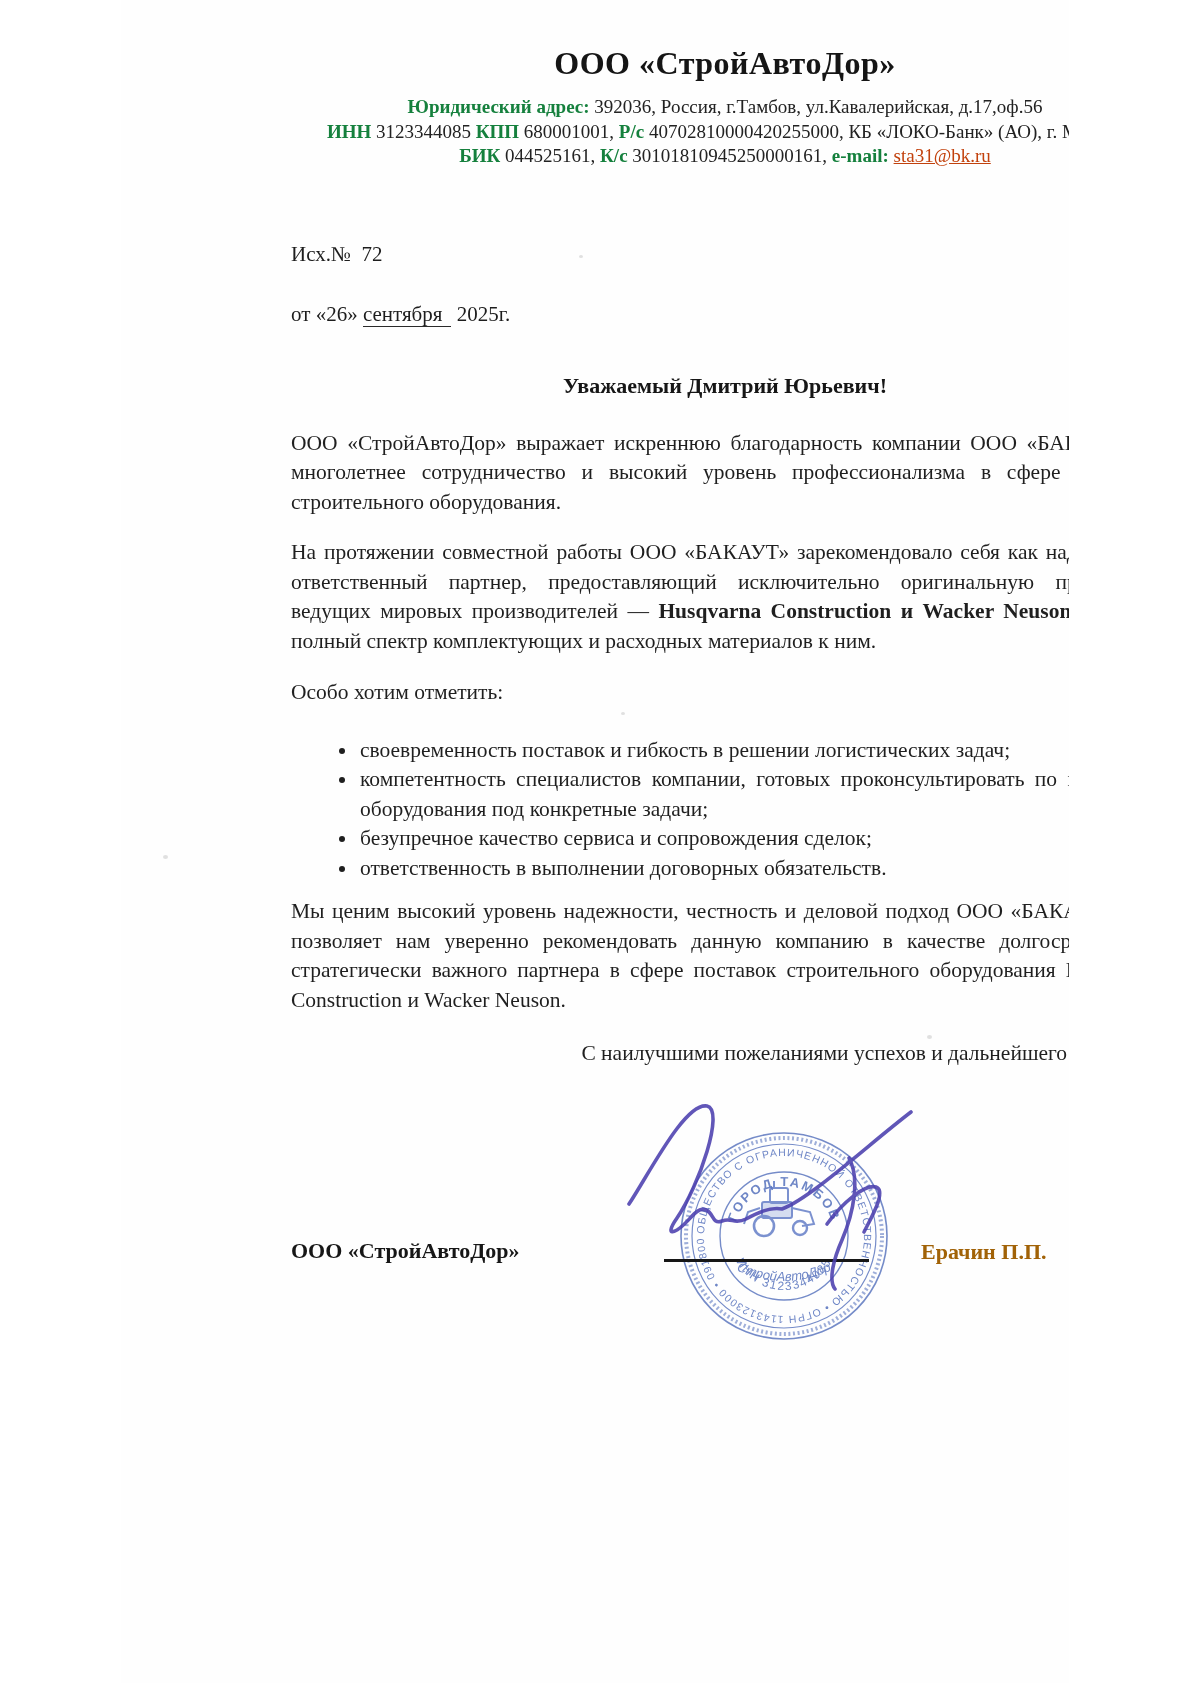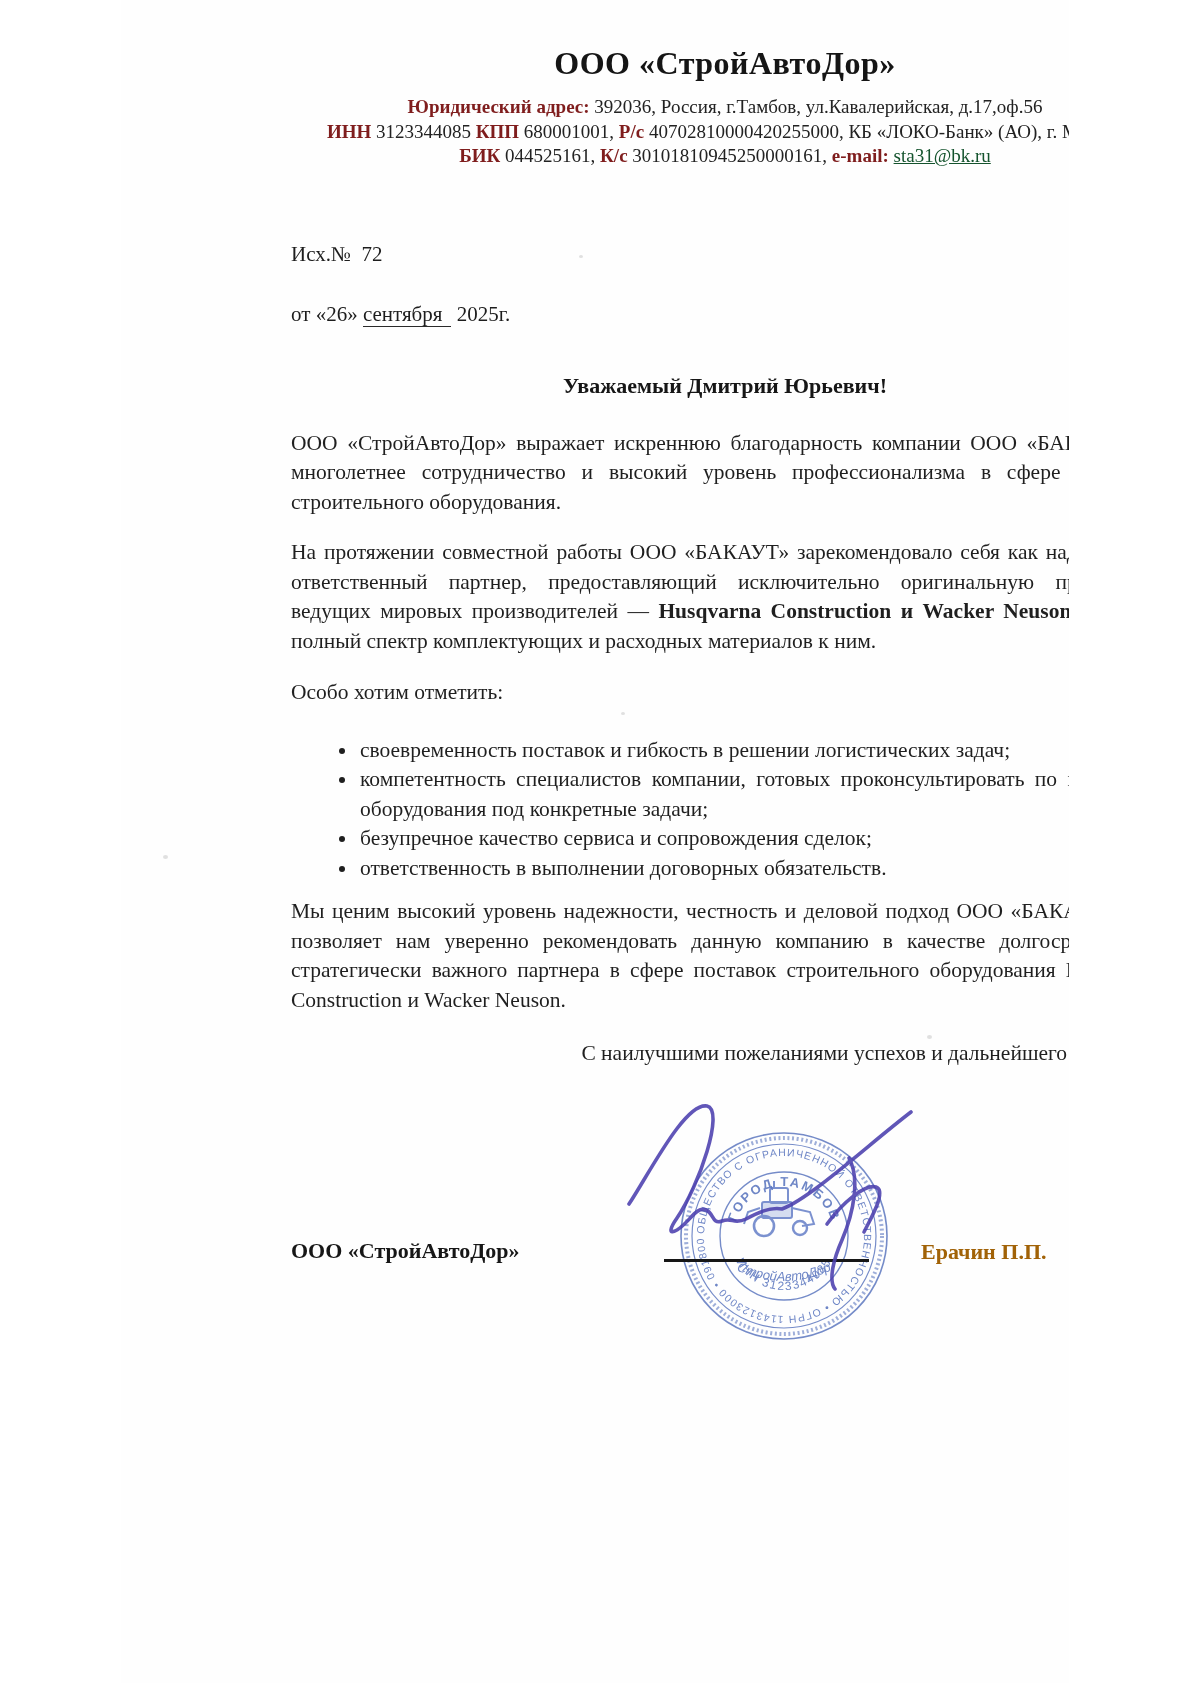--- a/index.html
+++ b/index.html
@@ -15,22 +15,22 @@
   .content{width:868px;margin-left:170px;padding-top:44px;}
   .doc-title{
     margin:0;text-align:center;
     font-size:32px;line-height:38px;font-weight:bold;color:#151515;
     letter-spacing:0.5px;
   }
   .letterhead{
     margin-top:13px;text-align:center;
     font-size:19px;line-height:24.5px;color:#222;
   }
-  .letterhead b{color:#7f1d1d;}
-  .email-link{color:#14532d;text-decoration:underline;}
+  .letterhead b{color:#15803d;}
+  .email-link{color:#c2410c;text-decoration:underline;}
   .meta-line{font-size:21px;line-height:26px;white-space:pre-wrap;}
   .meta-isx{margin-top:72px;}
   .meta-date{margin-top:34px;}
   .u-date{border-bottom:1.5px solid #2a2a2a;padding-right:9px;}
   .salutation{
     margin-top:45px;text-align:center;
     font-size:22px;line-height:28px;font-weight:bold;color:#161616;
   }
   .para{
     margin:0;font-size:21.5px;line-height:29.5px;

